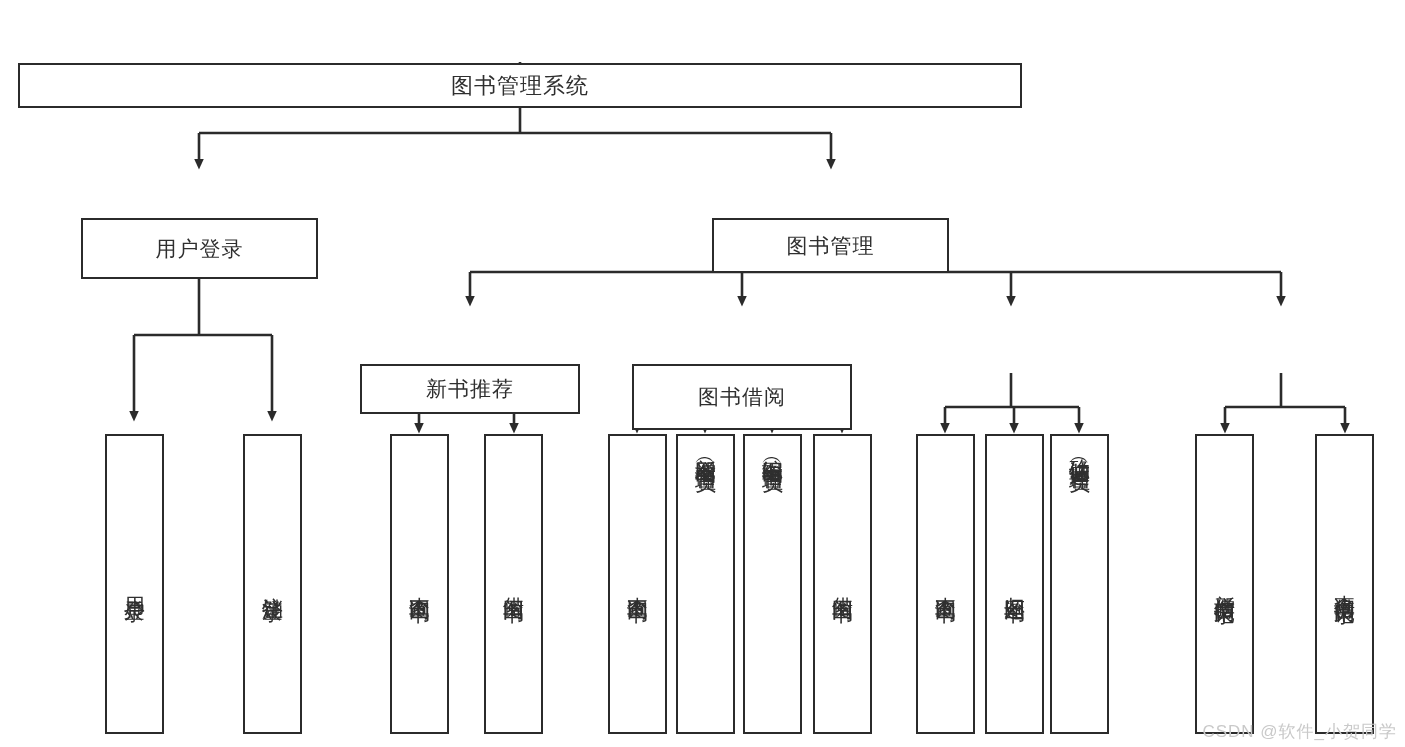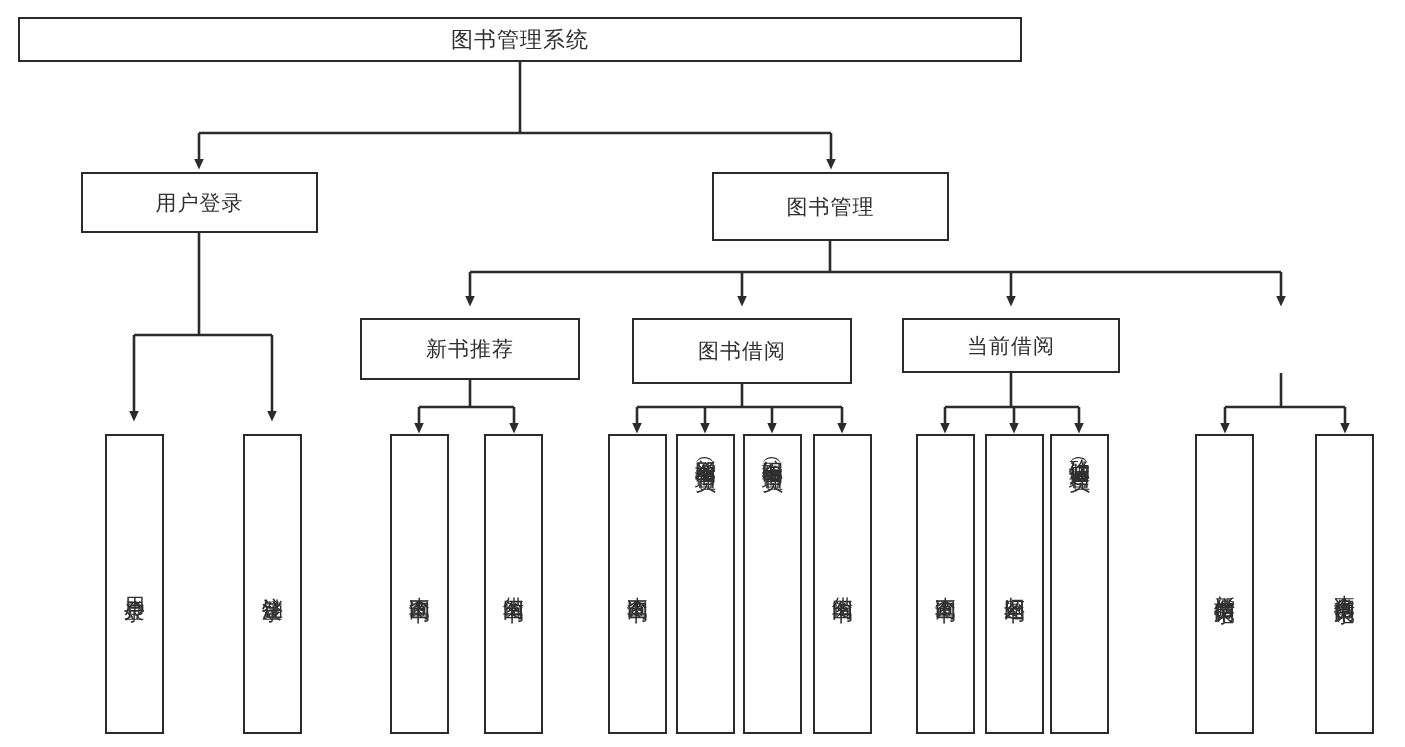--- a/index.html
+++ b/index.html
@@ -16,20 +16,21 @@
     position:absolute;
     box-sizing:border-box;
     background:#ffffff;
     border:2px solid #2b2b2b;
     color:#2f2f2f;
   }
   .node.h{
     display:flex;align-items:center;justify-content:center;
     font-size:21px;
     letter-spacing:1px;
+    margin-top:46px;
   }
   .node.root{font-size:22px;}
   .node.v{
     display:flex;
     justify-content:center;
   }
   .vlabel{
     writing-mode:vertical-rl;
     text-orientation:upright;
     font-size:21px;
@@ -106,32 +107,29 @@
     </g>
   </svg>
 
   <div class="node h root" style="left:18px;top:17px;width:1004px;height:45px;">
     <span>图书管理系统</span>
   </div>
 
   <div class="node h" style="left:81px;top:172px;width:237px;height:61px;">
     <span>用户登录</span>
   </div>
-  <div class="node h" style="left:712px;top:172px;width:237px;height:69px;">
+  <div class="node h" style="left:712px;top:172px;width:237px;height:55px;">
     <span>图书管理</span>
   </div>
 
-  <div class="node h" style="left:360px;top:318px;width:220px;height:62px;">
+  <div class="node h" style="left:360px;top:318px;width:220px;height:50px;">
     <span>新书推荐</span>
   </div>
   <div class="node h" style="left:632px;top:318px;width:220px;height:66px;">
     <span>图书借阅</span>
-  </div>
-  <div class="node h" style="left:902px;top:318px;width:218px;height:55px;">
-    <span>当前借阅</span>
   </div>
 
   <div class="node v center" style="left:105px;top:434px;width:59px;height:300px;">
     <span class="vlabel">用户登录</span>
   </div>
   <div class="node v center" style="left:243px;top:434px;width:59px;height:300px;">
     <span class="vlabel">注销登录</span>
   </div>
 
   <div class="node v center" style="left:390px;top:434px;width:59px;height:300px;">
@@ -164,14 +162,15 @@
     <span class="vlabel">确认归还（管理员）</span>
   </div>
 
   <div class="node v center" style="left:1195px;top:434px;width:59px;height:300px;">
     <span class="vlabel">新增借阅记录</span>
   </div>
   <div class="node v center" style="left:1315px;top:434px;width:59px;height:300px;">
     <span class="vlabel">查询借阅记录</span>
   </div>
 
+  <div class="watermark">CSDN @软件_小贺同学</div>
 
 </div>
 
 </body></html>

